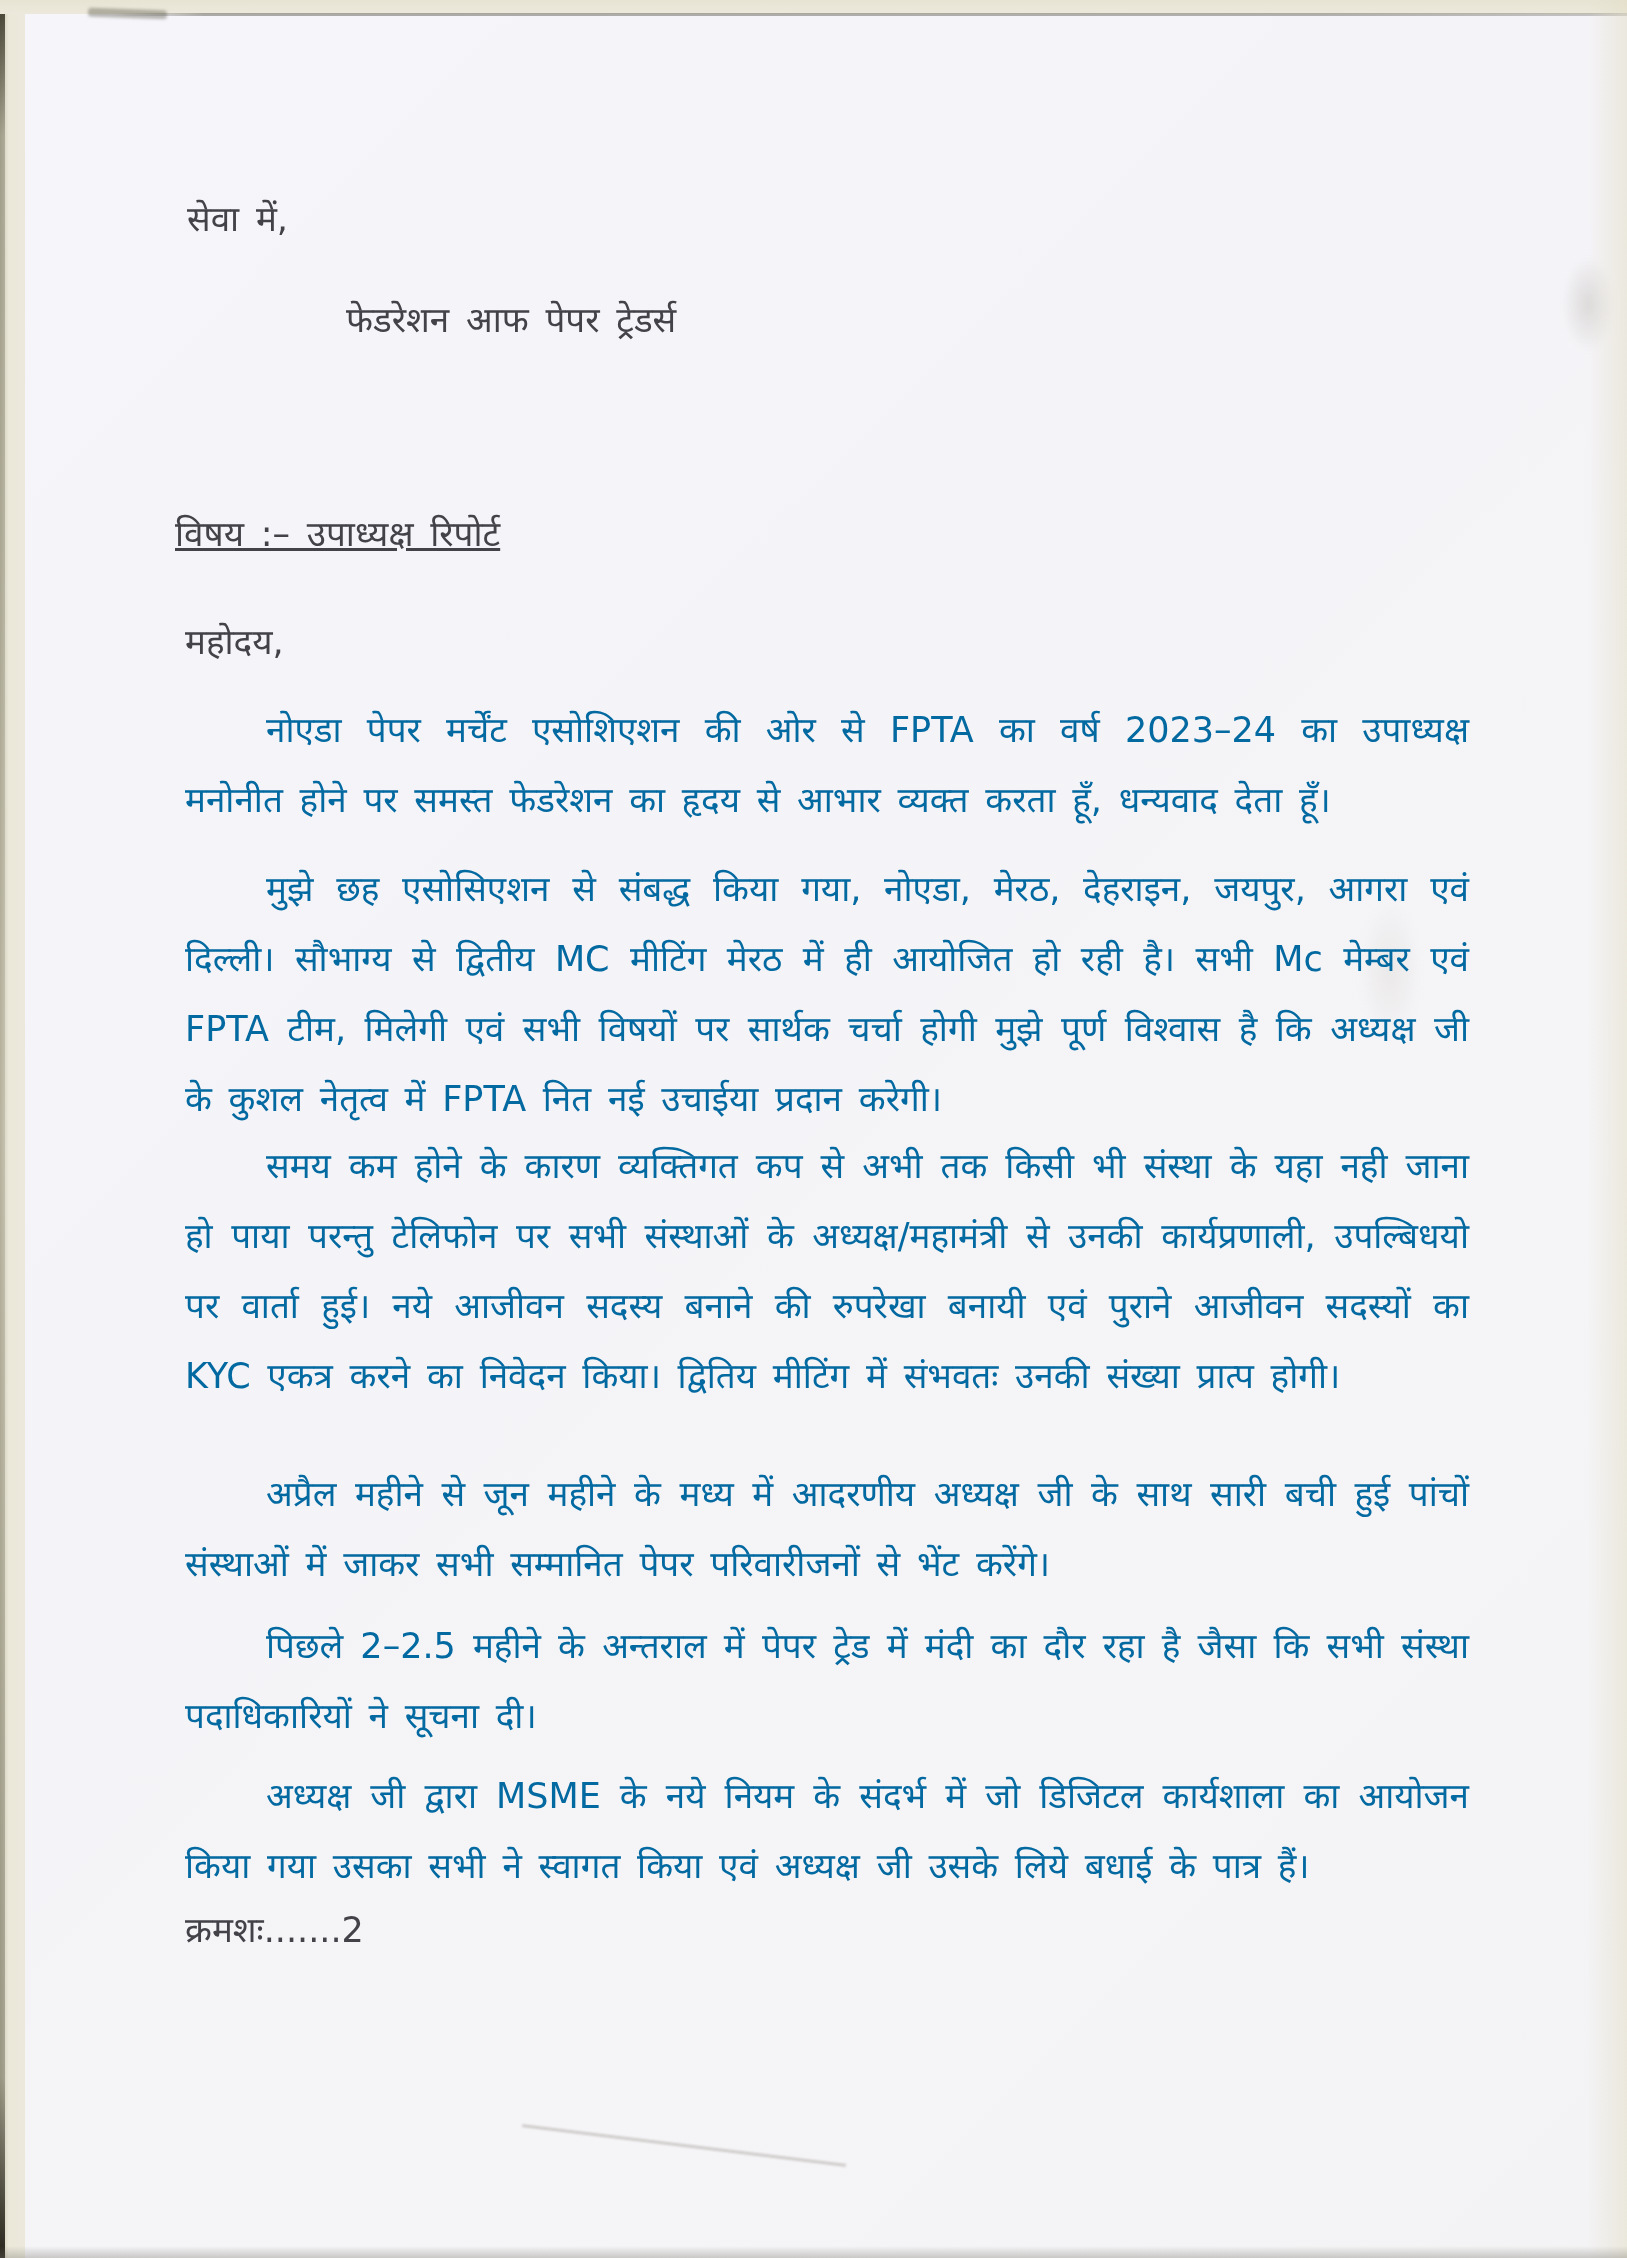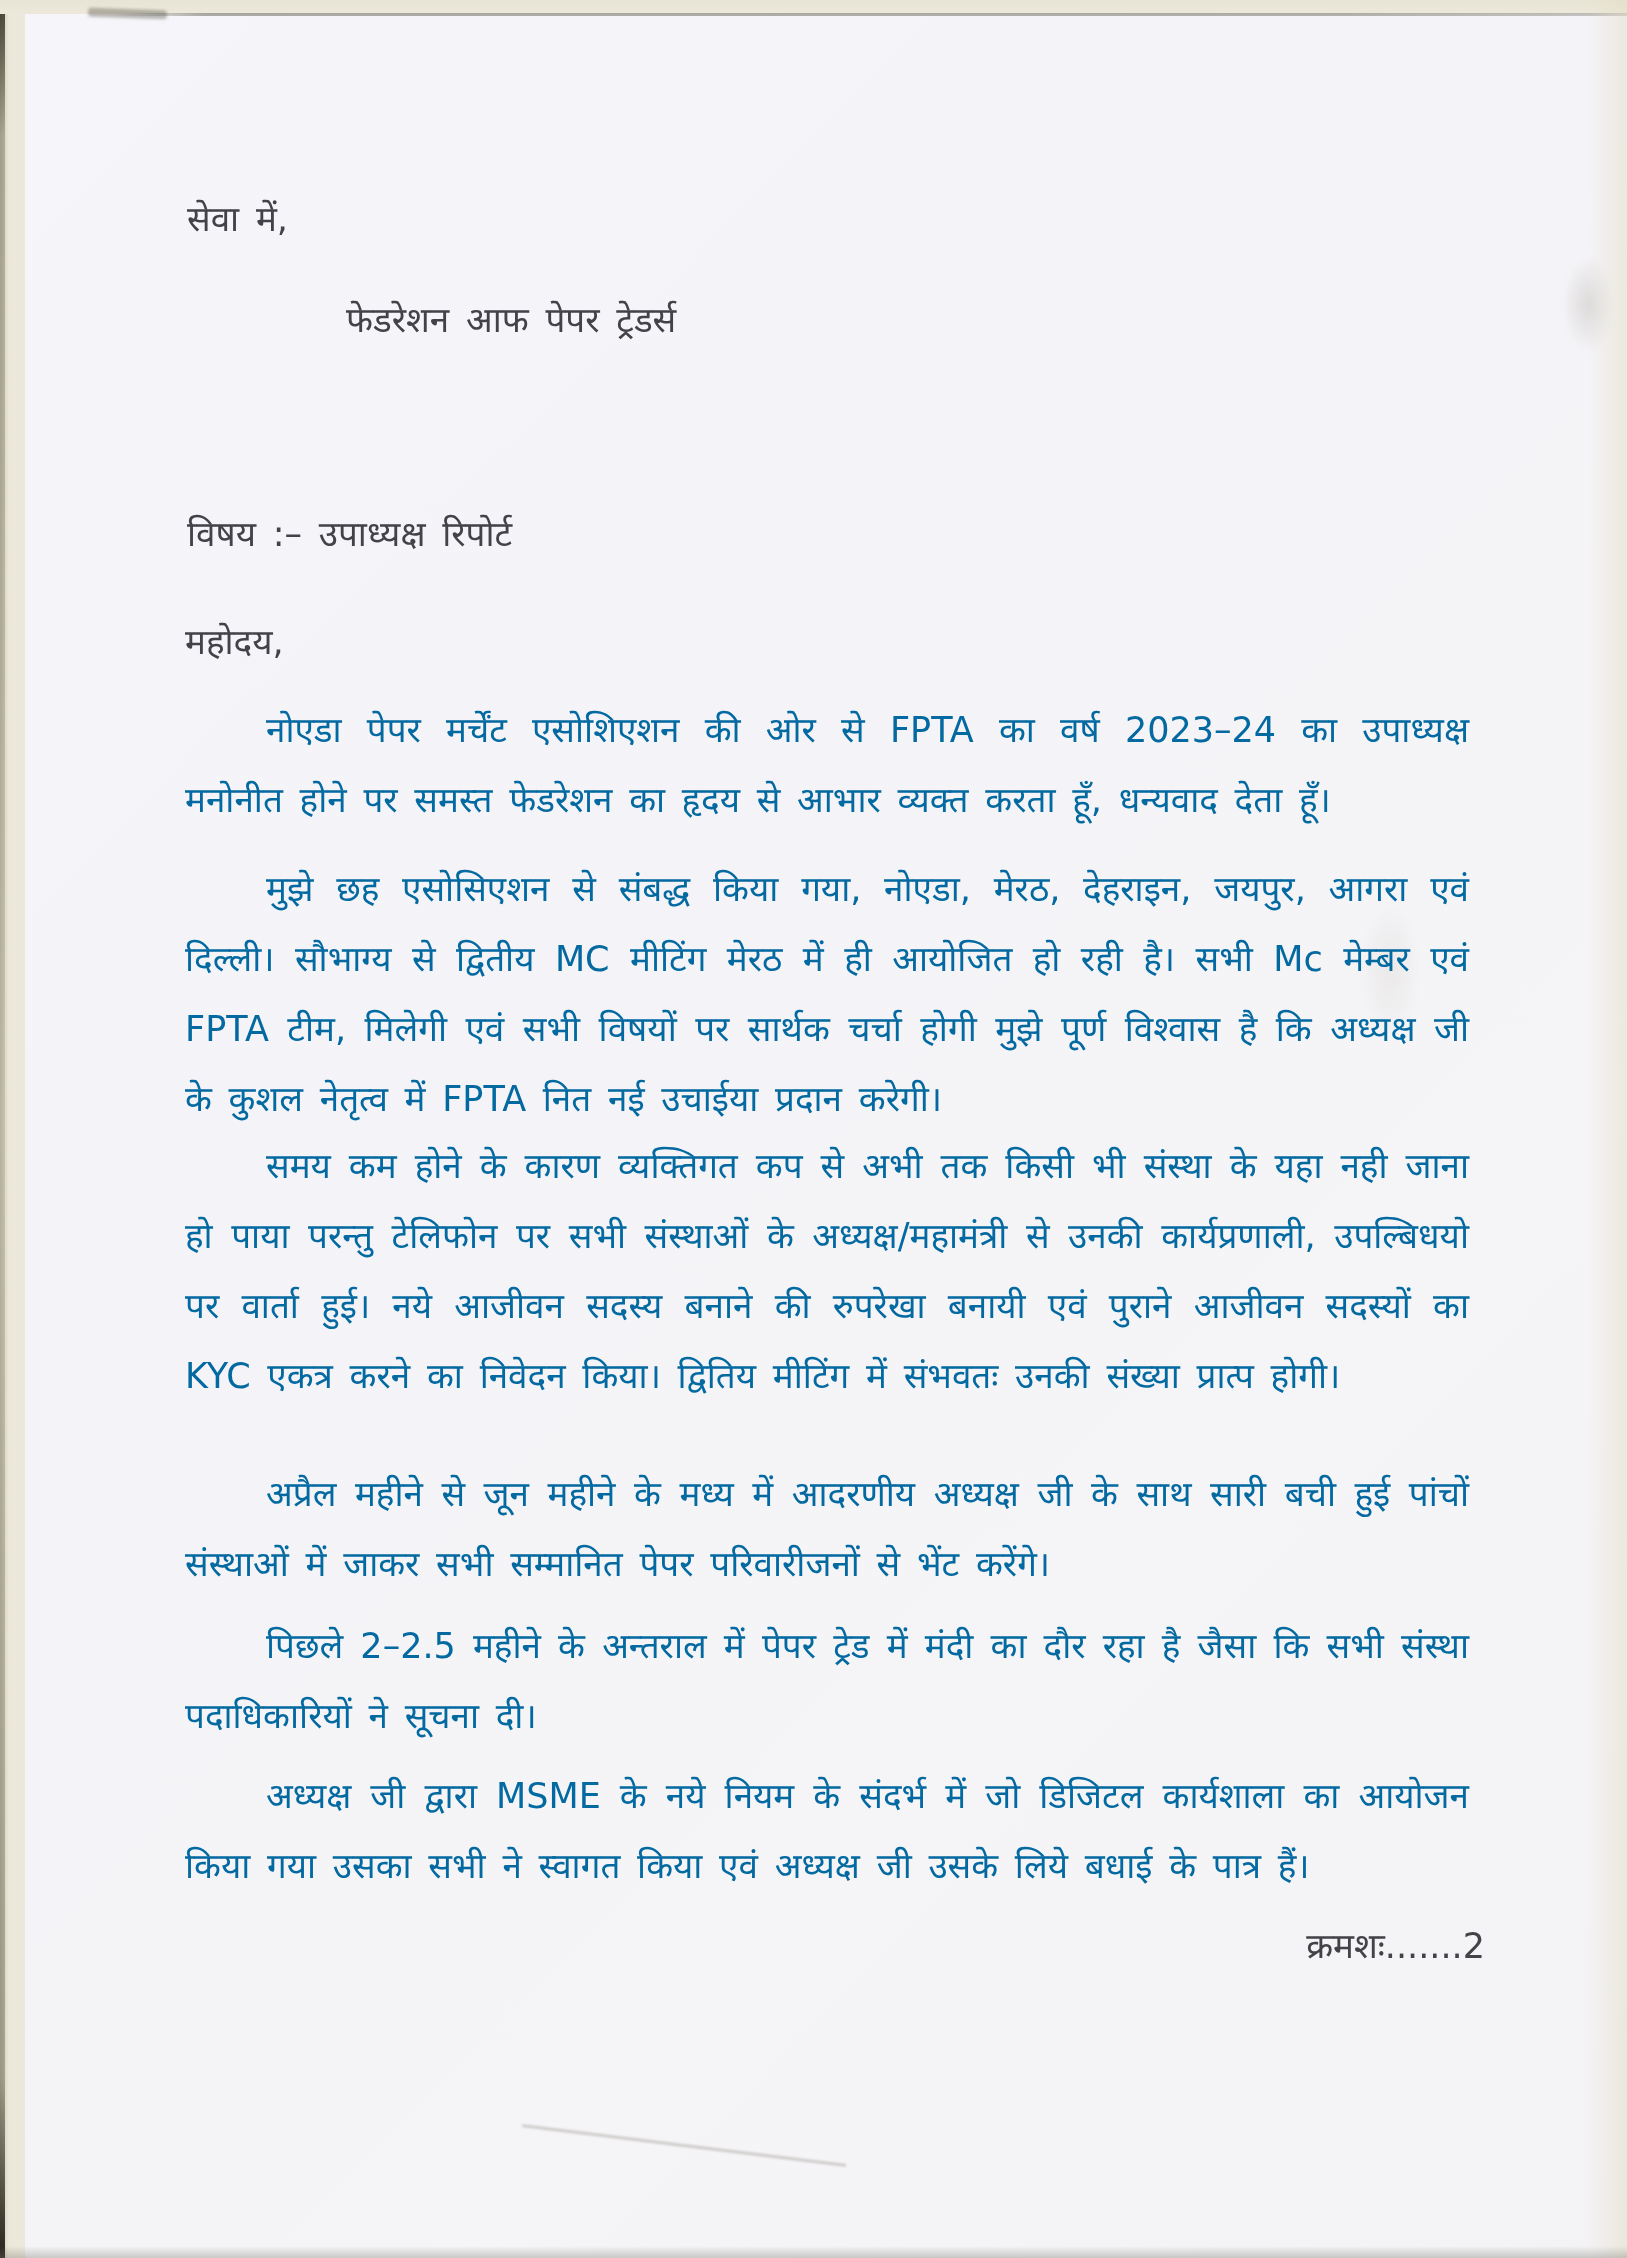--- a/index.html
+++ b/index.html
@@ -87,32 +87,32 @@
     font-size: 35px;
     line-height: 70px;
     text-align: justify;
     text-indent: 81px;
     word-spacing: 0.16em;
     margin: 0;
   }
   .salutation   { left: 187px; top: 184px; }
   .recipient    { left: 346px; top: 293px; line-height: 55px; white-space: nowrap; }
   .recipient div { height: 55px; }
-  .subject      { left: 187px; top: 499px; }
+  .subject      { left: 175px; top: 499px; text-decoration: underline; }
   .greeting     { left: 185px; top: 607px; }
   .p1 { top: 695px;  }
   .p2 { top: 854px;  }
   .p3 { top: 1131px; }
   .p4 { top: 1459px; }
   .p5 { top: 1611px; }
   .p6 { top: 1761px; }
   .continuation {
     position: absolute; left: 185px; top: 1895px; width: 1284px;
     color: #434249; font-size: 35px; line-height: 70px;
-    text-align: right; margin: 16px;
+    margin: 0;
   }
 </style>
 </head>
 <body>
 
 <div class="paper"></div>
 <div class="edge-left-strip"></div>
 <div class="edge-left-darkline"></div>
 <div class="edge-top-strip"></div>
 <div class="paper-top-line"></div>

